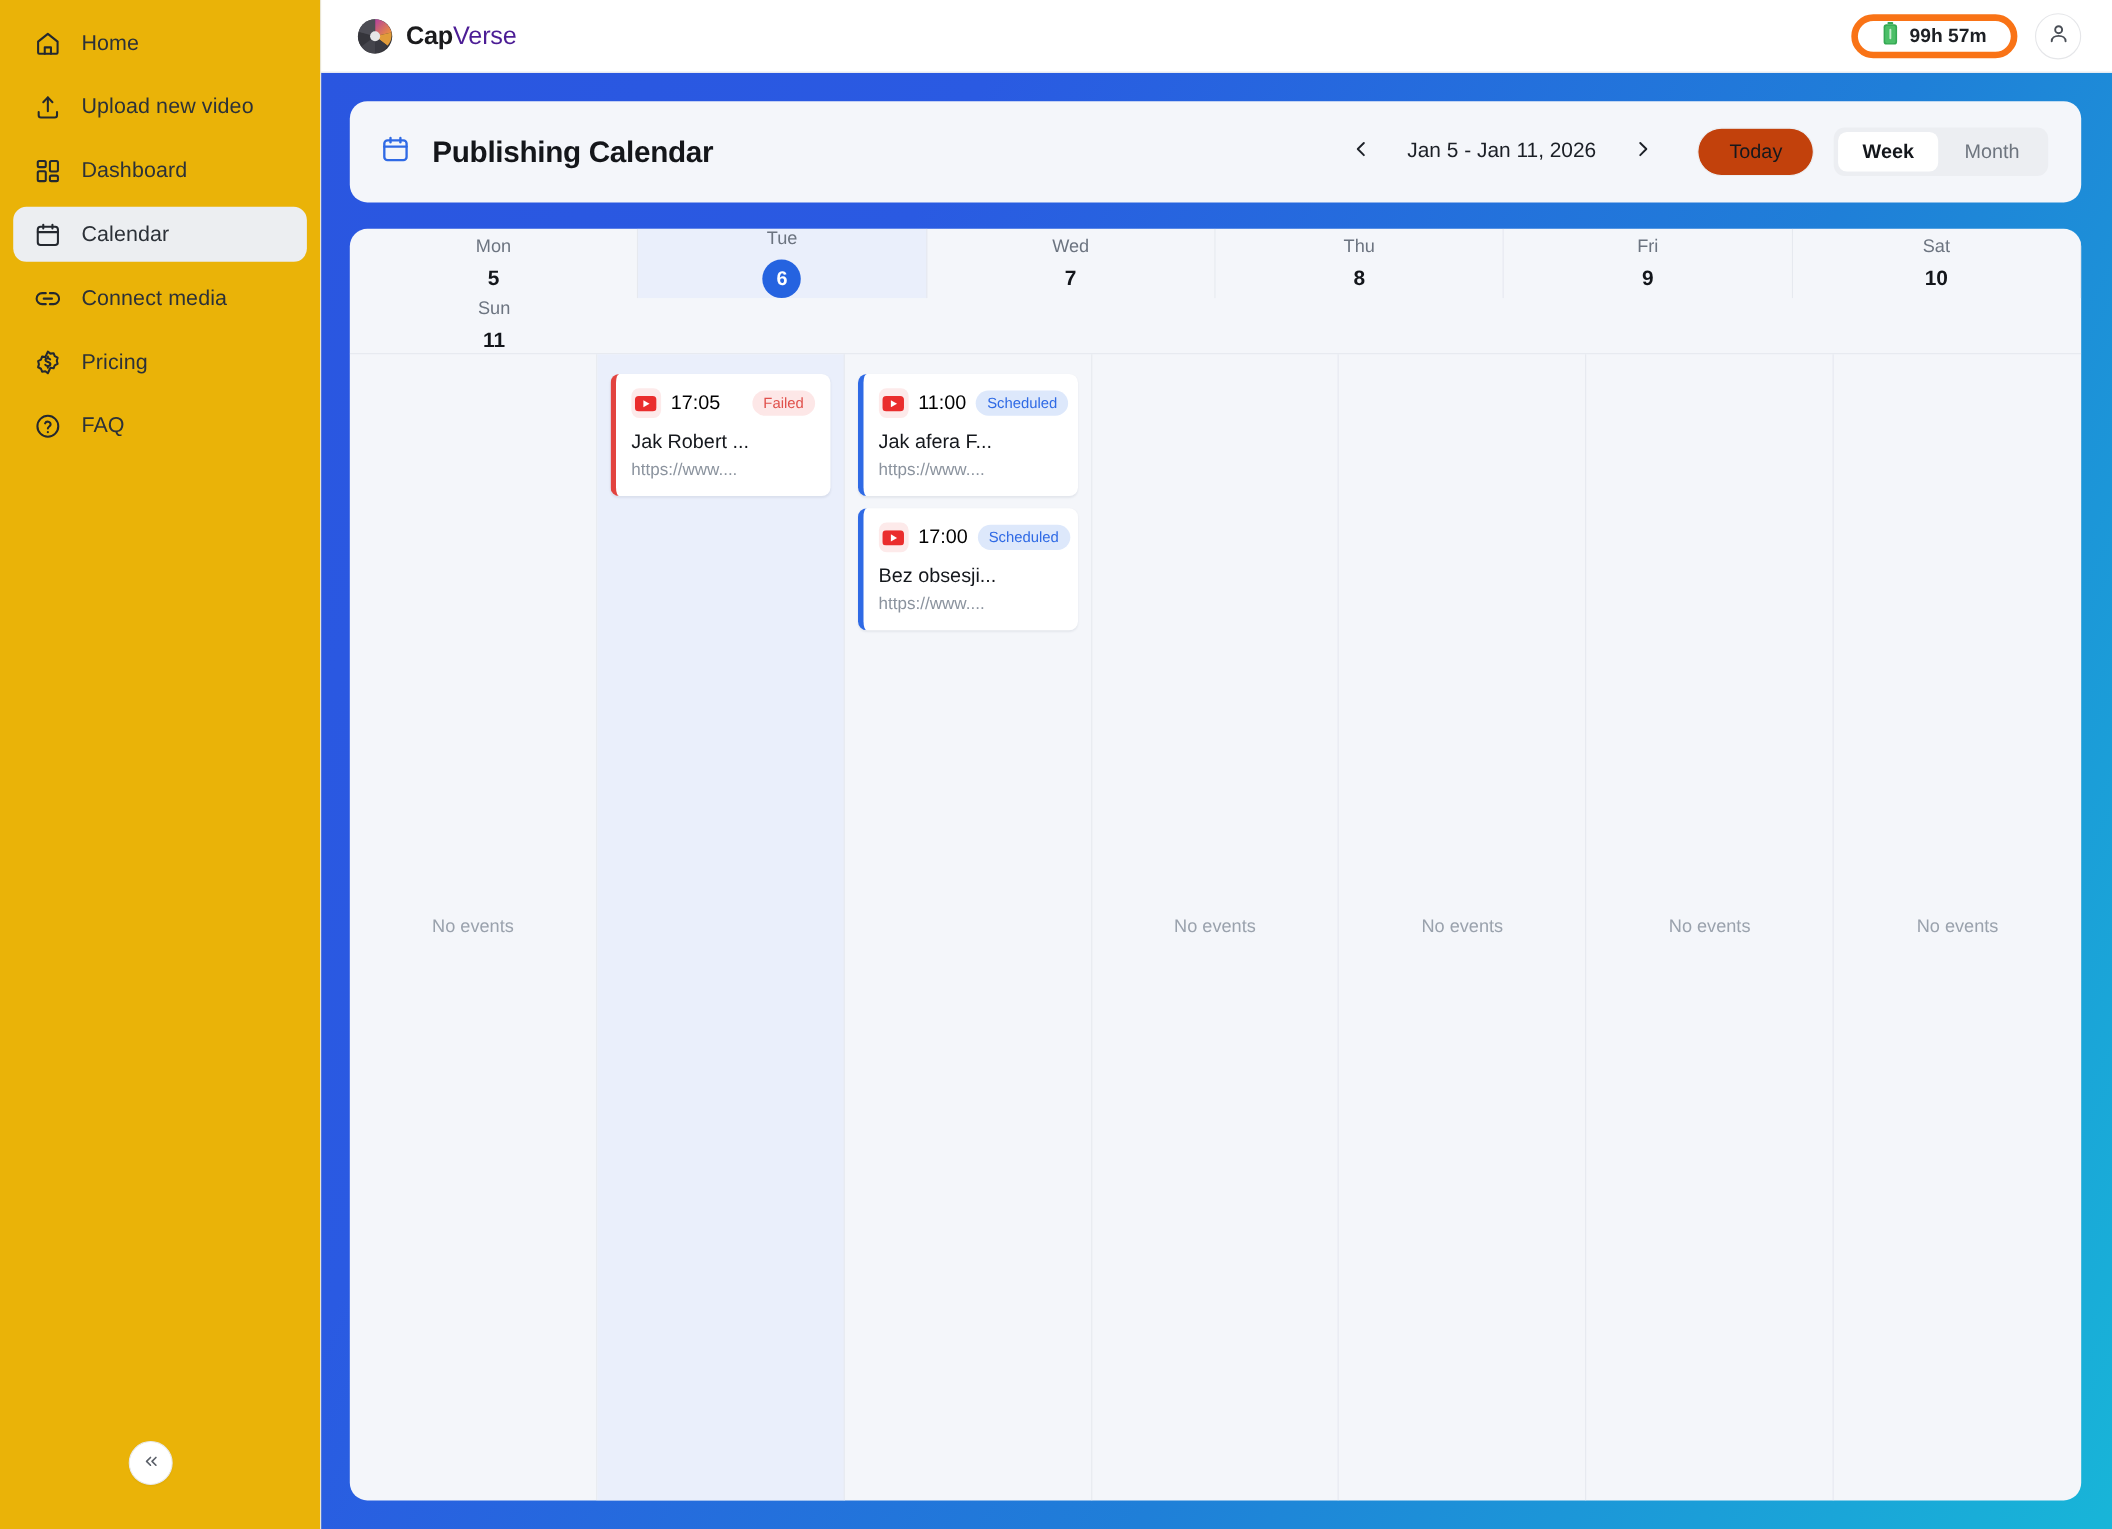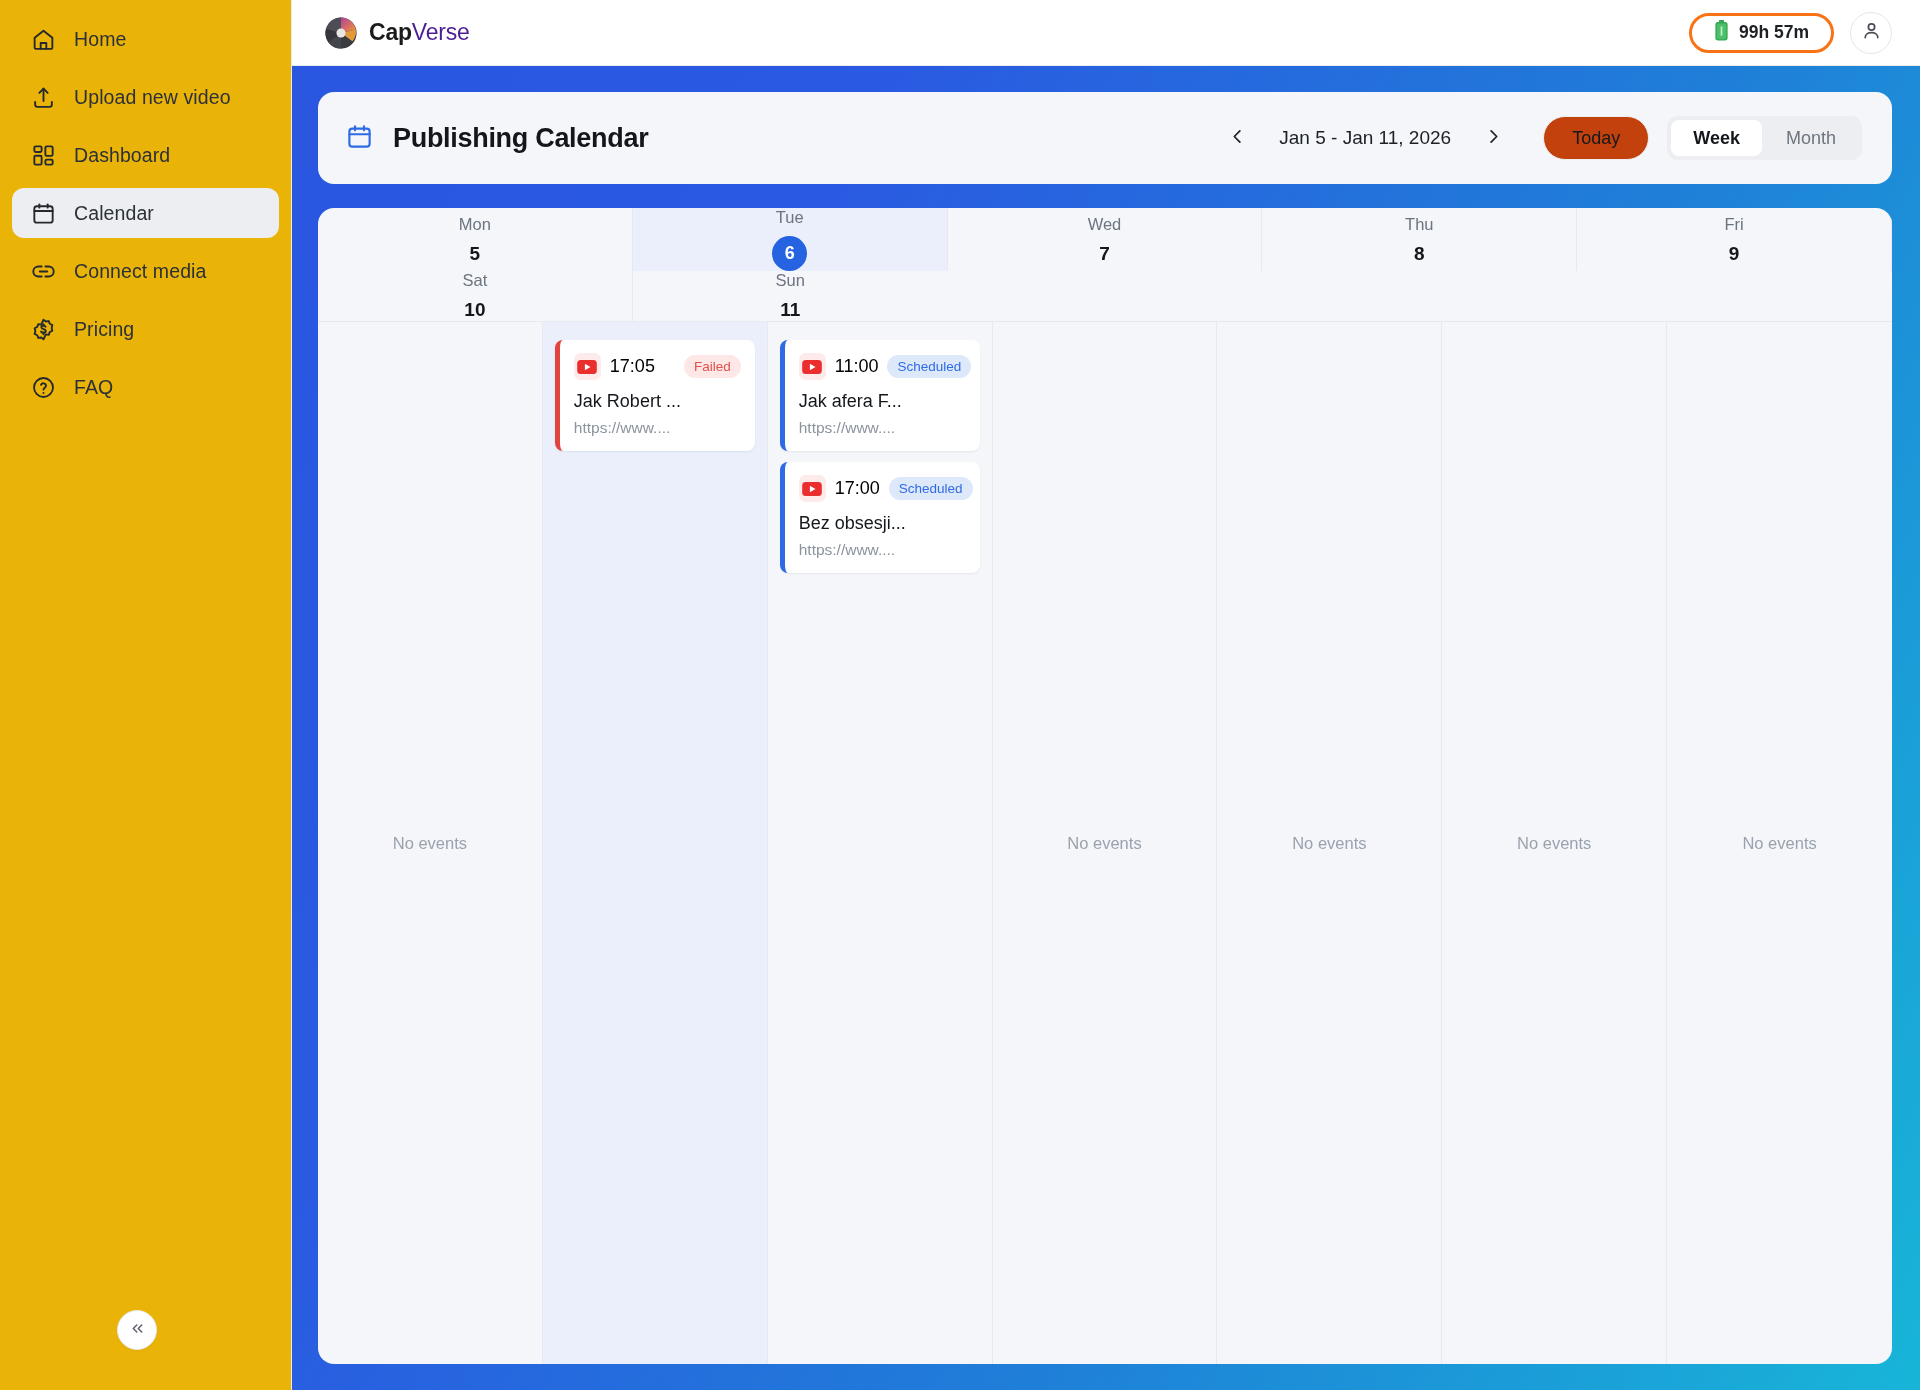--- a/index.html
+++ b/index.html
@@ -79,21 +79,21 @@
     font-size: 23px; letter-spacing: -0.2px; color: #1b1b1d;
   }
   #brand .brand-text b { font-weight: 700; }
   #brand .brand-text span { font-weight: 400; color: #4c1d95; }
   #topbar-right {
     margin-left: auto; display: flex; align-items: center; gap: 16px;
   }
   #credits-pill {
     display: flex; align-items: center; gap: 10px;
     height: 40px; padding: 0 22px;
-    border: 3px solid #f97316; border-radius: 999px;
+    border: 6px solid #f97316; border-radius: 999px;
     background: #fff; cursor: pointer;
   }
   #credits-pill .ctext { font-size: 17.5px; font-weight: 700; color: #1d2025; }
   #avatar-btn {
     width: 42px; height: 42px; border-radius: 50%;
     border: 1px solid #e5e6e9; background: #fff;
     display: flex; align-items: center; justify-content: center;
     cursor: pointer;
   }
 
@@ -155,21 +155,21 @@
   
   #week-card {
     background: #f4f6fa;
     border-radius: 16px;
     flex: 1 1 auto;
     display: flex; flex-direction: column;
     overflow: hidden;
   }
   #day-head-row {
     display: grid;
-    grid-template-columns: repeat(5, 1fr);
+    grid-template-columns: repeat(6, 1fr);
     flex: 0 0 101px;
     border-bottom: 1px solid #e6e9ef;
   }
   .day-head {
     display: flex; flex-direction: column;
     align-items: center; justify-content: center;
     gap: 9px;
     border-right: 1px solid #e6e9ef;
     cursor: pointer;
   }

